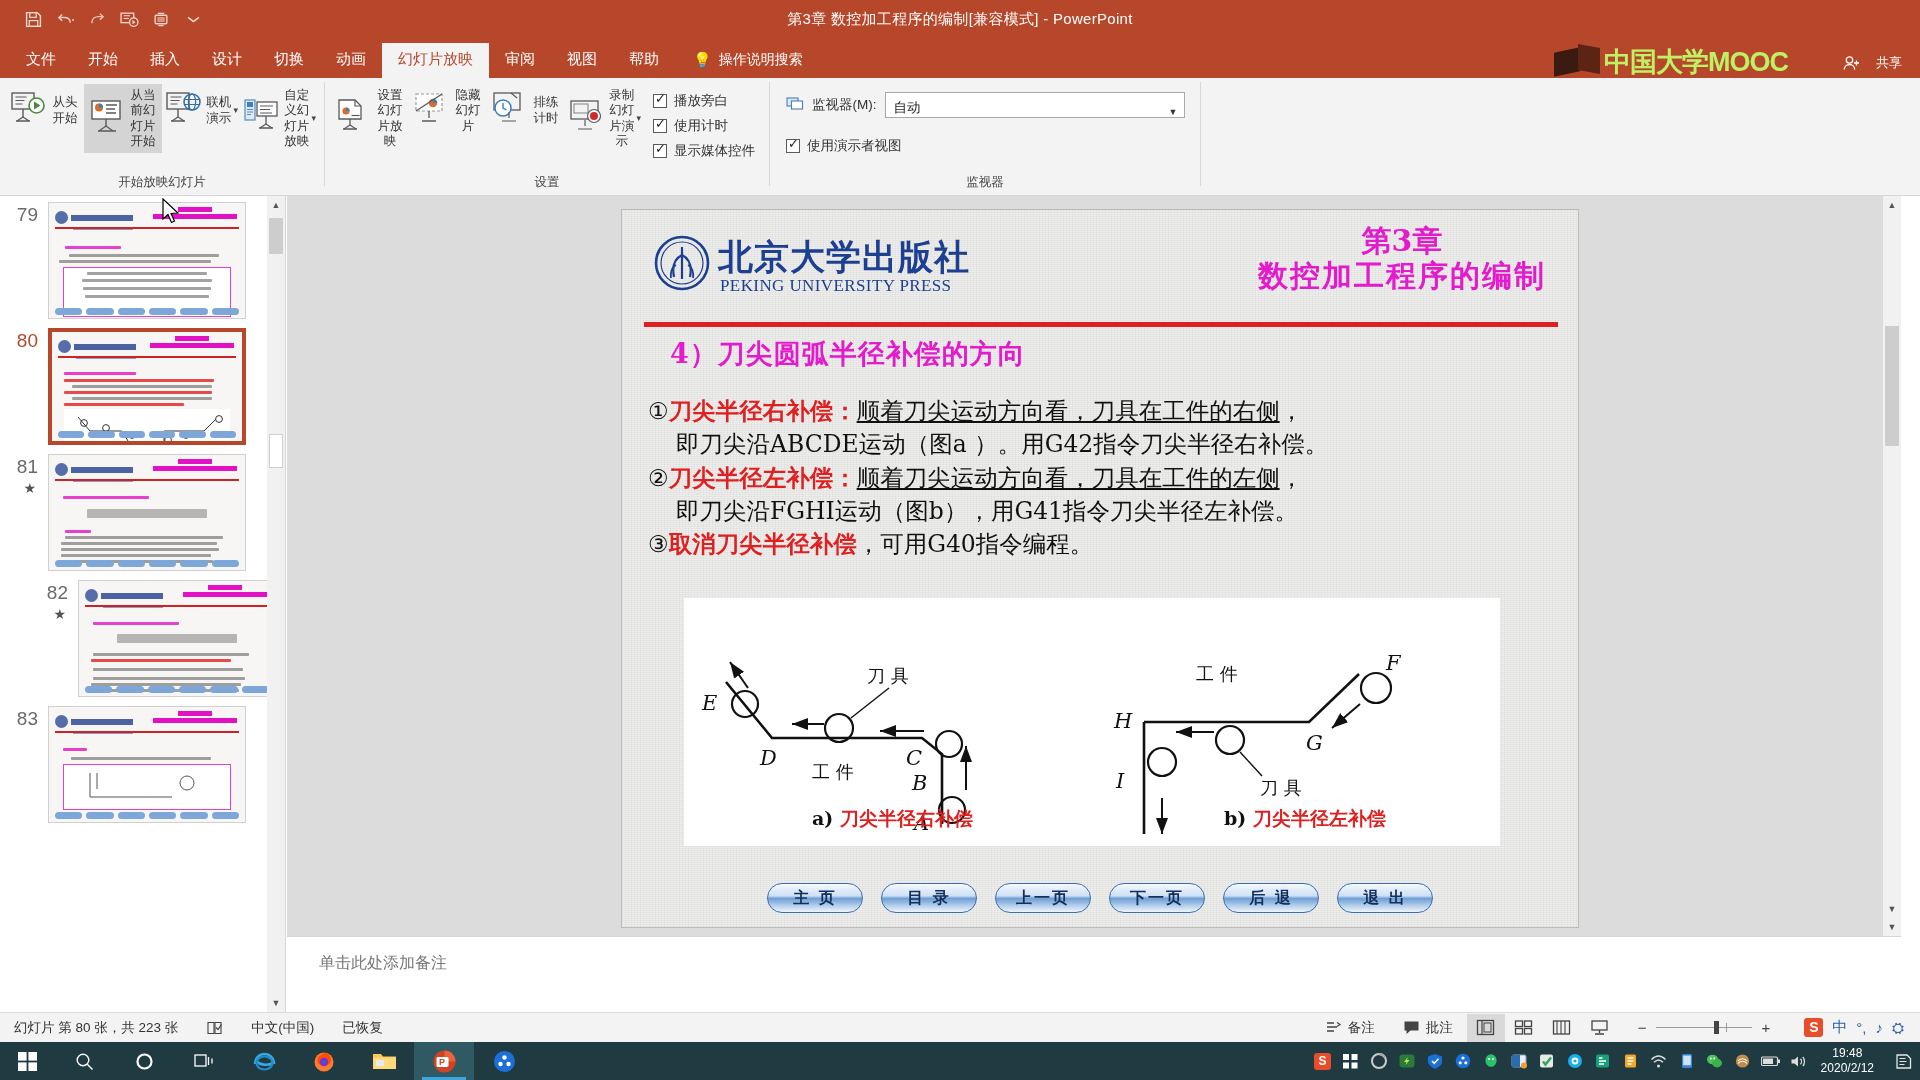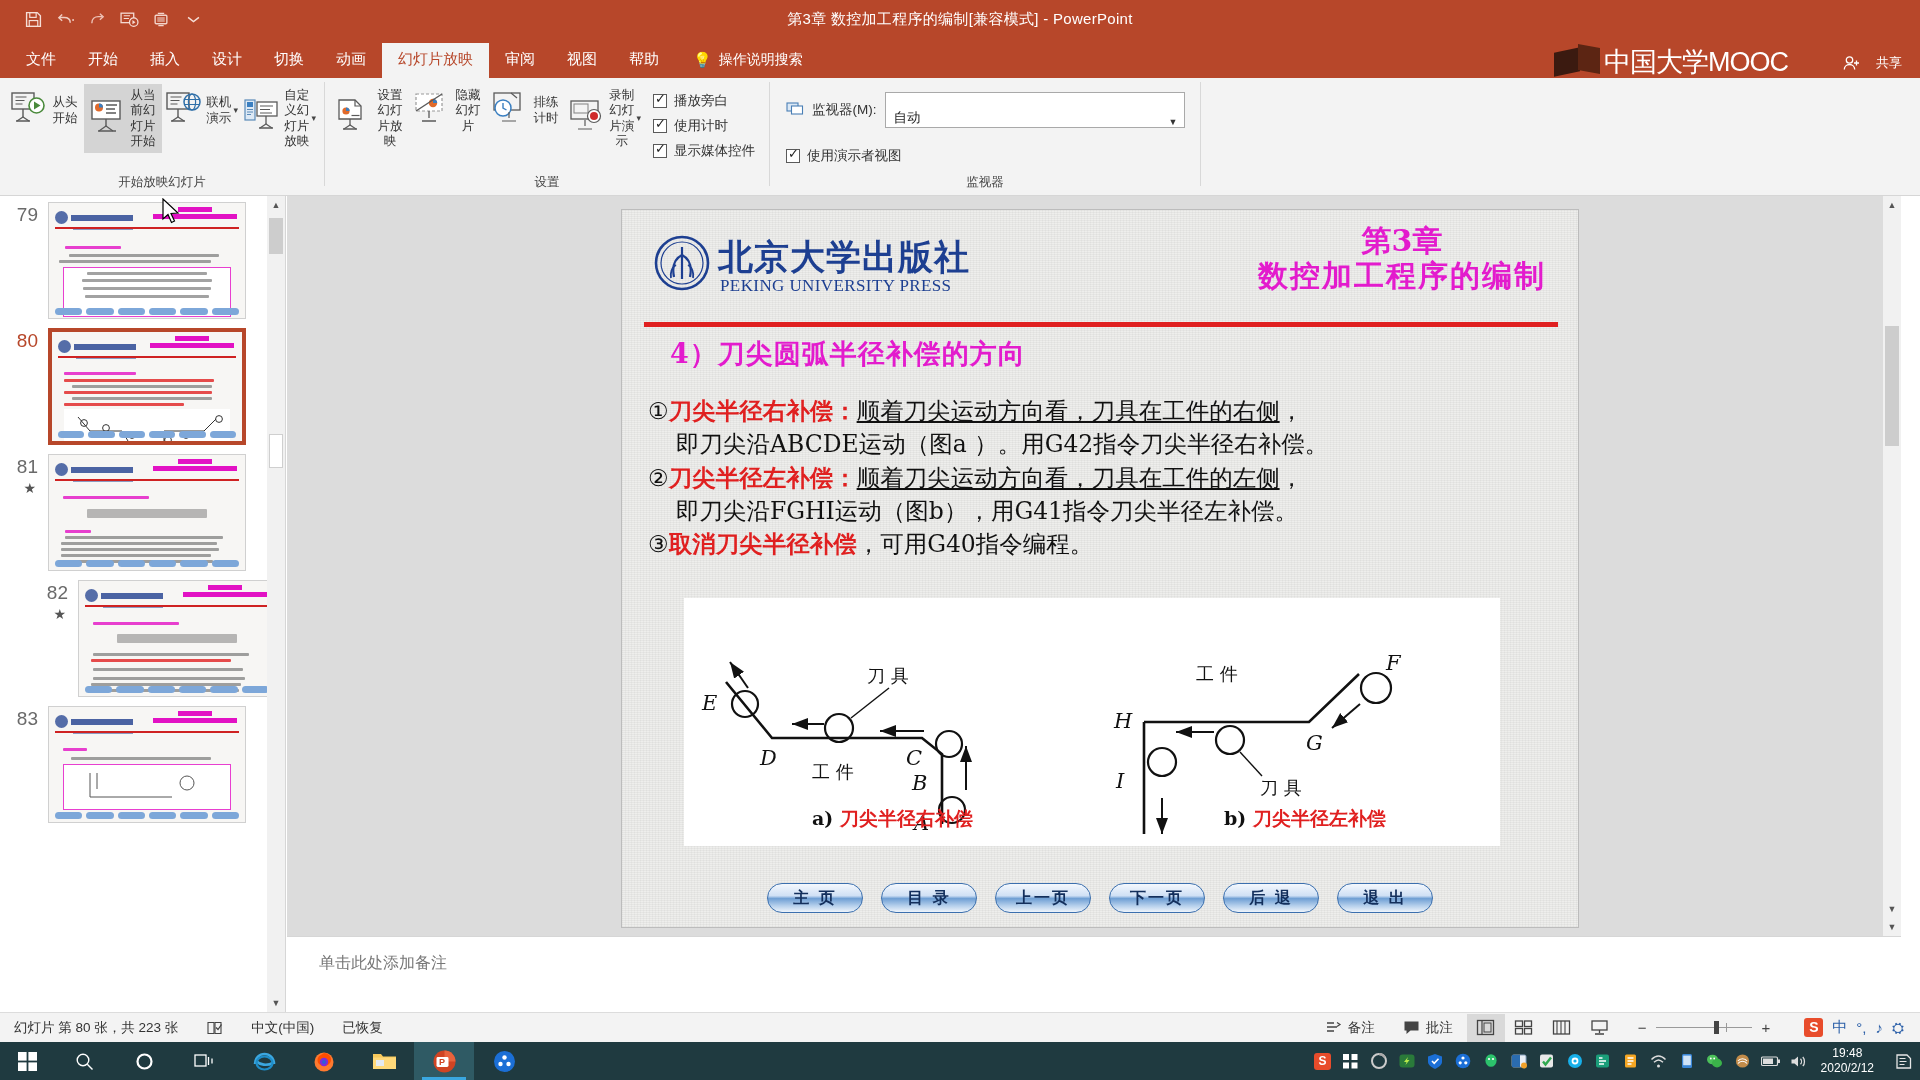--- a/index.html
+++ b/index.html
@@ -56,21 +56,21 @@
     width: 46px; height: 30px; position: relative;
   }
   .mooc-book::before {
     content:''; position:absolute; left:0; top:4px; width:26px; height:24px;
     background:#3b1a10; transform: skewY(-12deg);
   }
   .mooc-book::after {
     content:''; position:absolute; left:24px; top:0px; width:22px; height:26px;
     background:#5c2513; transform: skewY(10deg);
   }
-  .mooc-text { font-size: 27px; color: #ffffff; font-weight: normal; letter-spacing: -1px; line-height: 1; text-align: center; }
+  .mooc-text { font-size: 27px; color: #bef264; font-weight: bold; letter-spacing: -1px; line-height: 1; text-align: center; }
   .share-btn {
     position: absolute; right: 18px; bottom: 6px; color: #fff; font-size: 13px;
     display: flex; align-items: center; gap: 15px;
   }
   
   .ribbon {
     position: absolute; top: 78px; left: 0; width: 1920px; height: 118px;
     background: #f3f3f3; border-bottom: 1px solid #d6d6d6;
     display: flex; align-items: flex-start;
   }
@@ -90,21 +90,21 @@
   .chkrow { display: flex; align-items: center; gap: 7px; font-size: 13.5px; color: #333; }
   .chkbox {
     width: 14px; height: 14px; border: 1px solid #5a5a5a; background: #fff;
     position: relative; flex: none;
   }
   .chkbox.on::after {
     content: '✓'; position: absolute; left: 1px; top: -4px; font-size: 13px; color: #222;
   }
   .mon-row { display: flex; align-items: center; gap: 8px; font-size: 13.5px; color: #333; }
   .mon-select {
-    width: 300px; height: 36px; border: 1px solid #a9a9a9; background: #fff;
+    width: 300px; height: 26px; border: 1px solid #a9a9a9; background: #fff;
     display: flex; align-items: flex-end; justify-content: space-between;
     font-size: 13.5px; padding: 16px 6px 0 8px; color: #222;
   }
   .caret { font-size: 9px; color: #333; }
   
   .thumbpane {
     position: absolute; top: 196px; left: 0; width: 286px; height: 816px;
     background: #fff; border-right: 1px solid #d6d6d6; overflow: hidden;
   }
   .thumb-row { display: flex; align-items: flex-start; margin-top: 10px; border-radius: 19px; }

